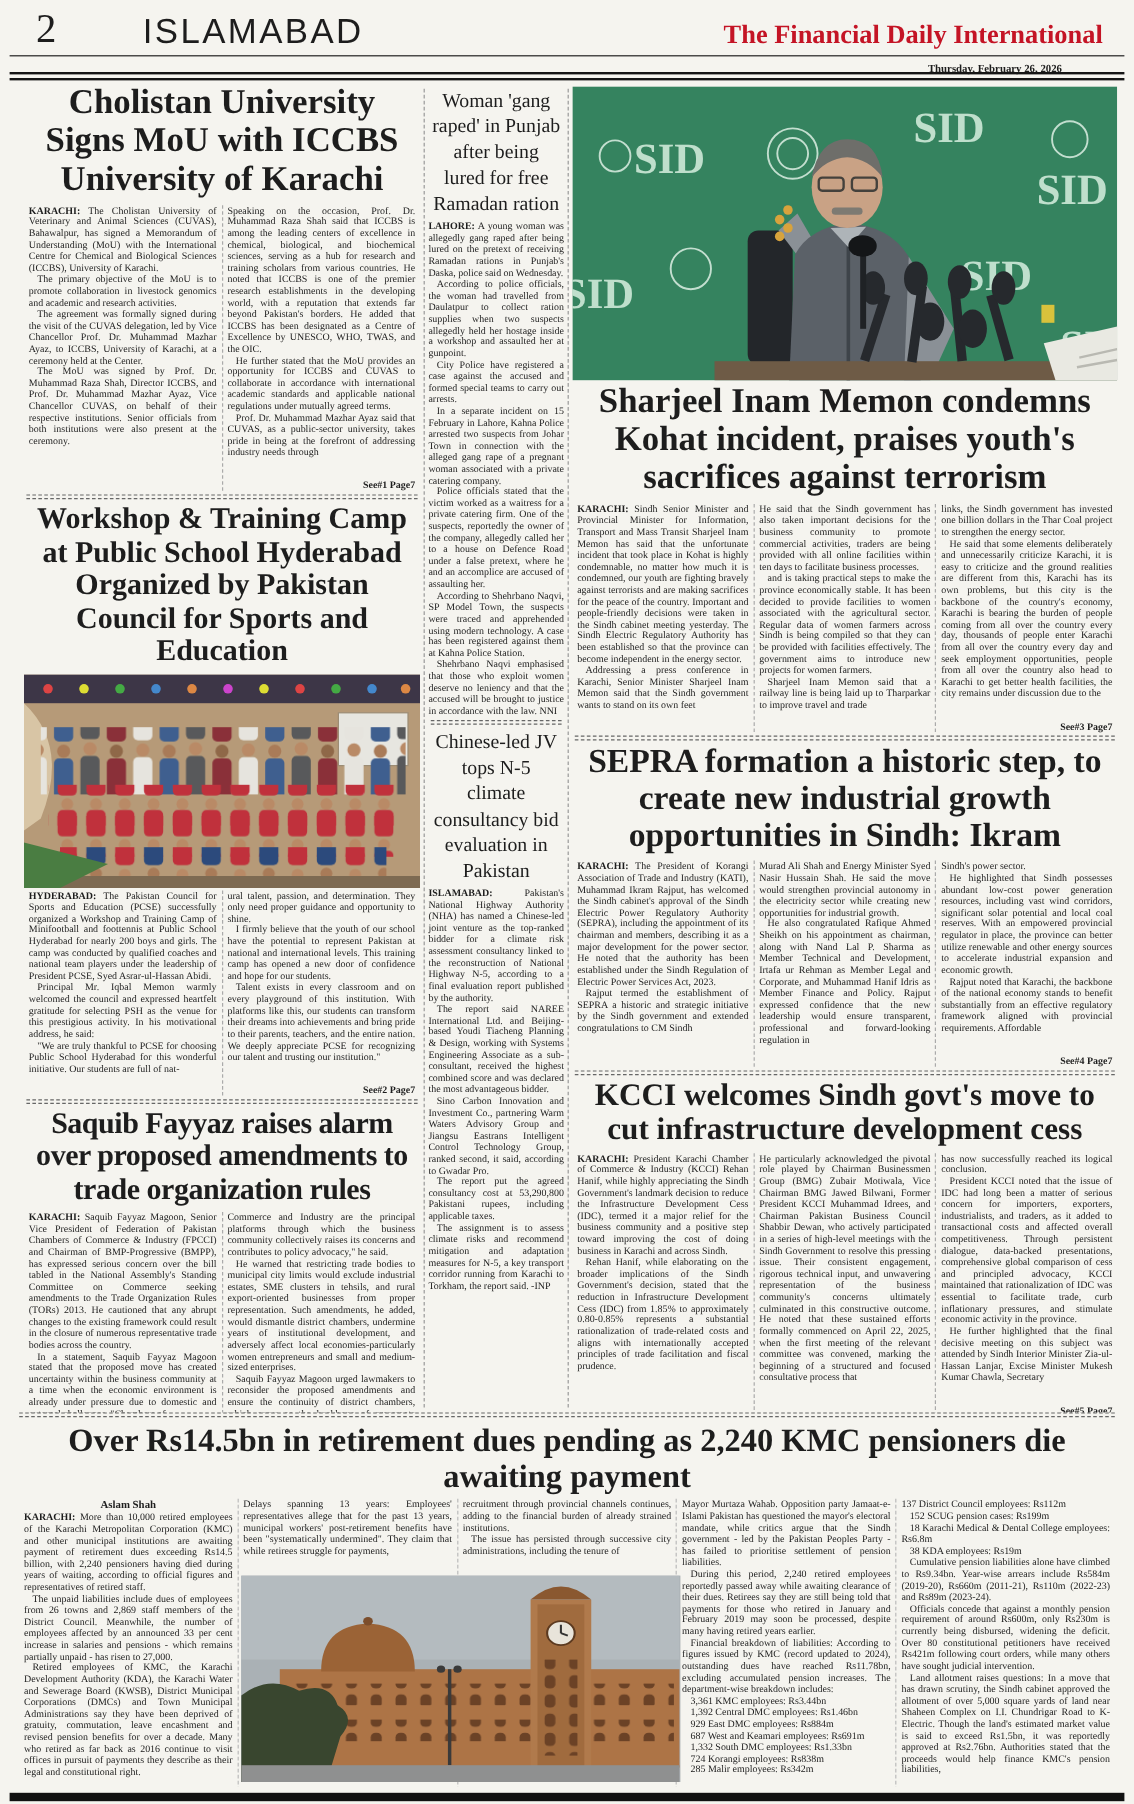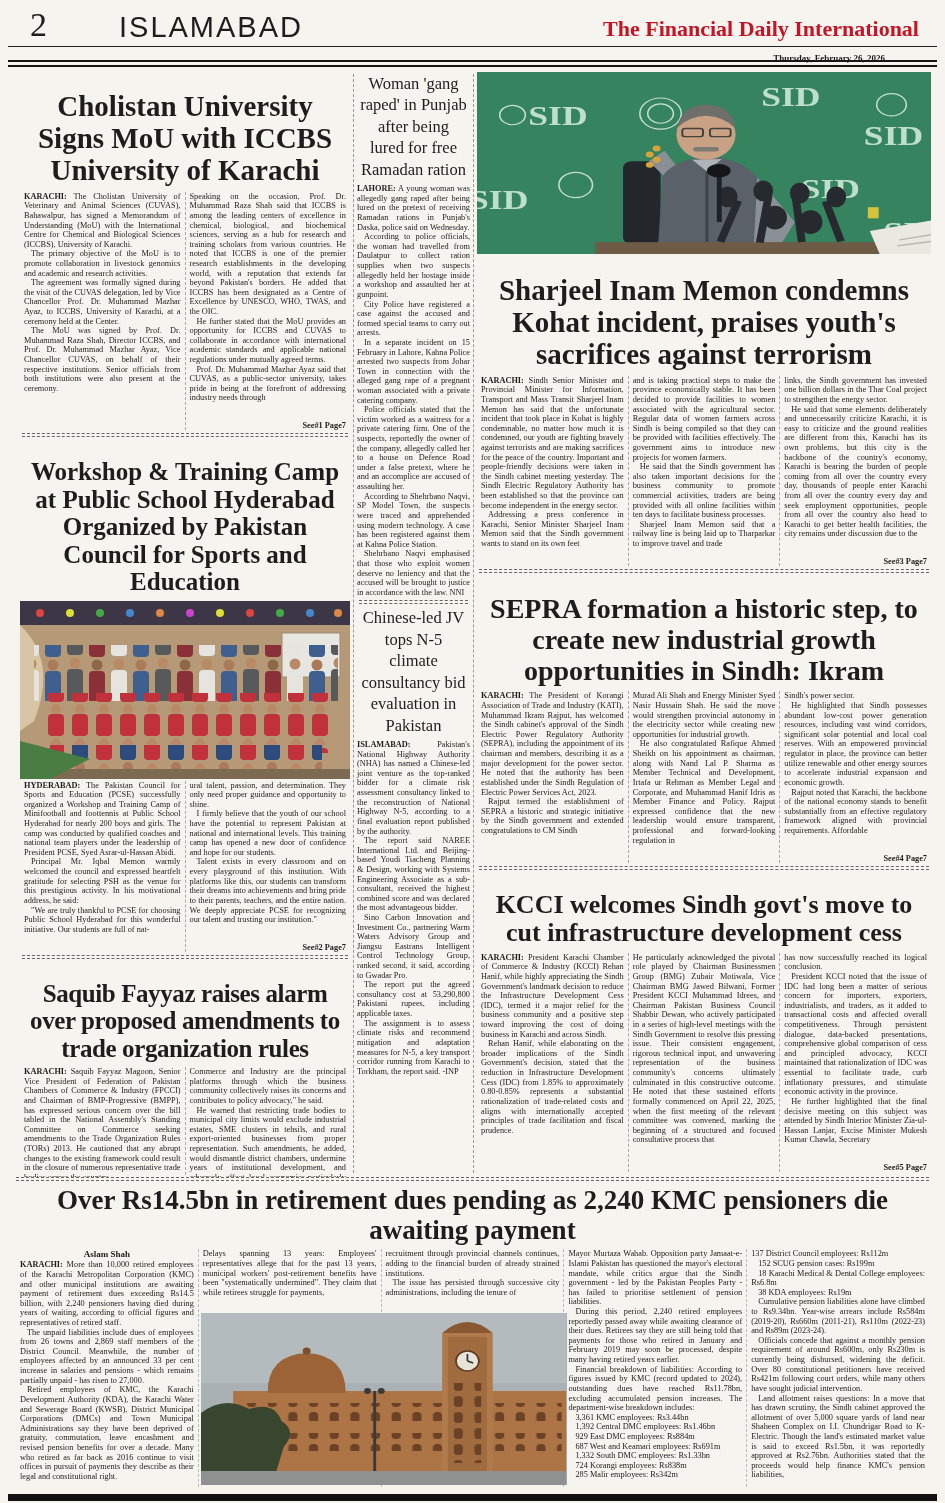--- a/index.html
+++ b/index.html
@@ -17,42 +17,42 @@
   .date-row{text-align:right;padding:0 60px 1px 0;height:13px;}
   .date-row span{font-size:9px;font-weight:bold;}
   .double-rule{height:7px;border-top:2.5px solid #151515;border-bottom:2.5px solid #151515;margin:0 8px;}
   
   .main{display:flex;padding:3px 14px 0 20px;height:1110px;overflow:hidden;}
   .col-left{width:330px;flex:none;}
   .col-mid{width:113px;flex:none;}
   .col-right{flex:1;min-width:0;}
   .vsep{width:1px;border-left:1px dashed #999;margin:4px 3px;}
   
-  .hl{font-weight:bold;text-align:center;line-height:1.1;margin:21px 2px 5px;}
+  .hl{font-weight:bold;text-align:center;line-height:1.1;margin:0 2px 5px;}
   .hl-chol{font-size:29px;}
   .hl-work{font-size:25px;}
   .hl-saq{font-size:25px;letter-spacing:-0.4px;}
   .hl-small{font-size:16.5px;font-weight:normal;line-height:1.3;margin:3px 2px 4px;}
   .hl-shar{font-size:29px;}
   .hl-sep{font-size:28px;}
   .hl-kcci{font-size:26px;}
   .hl-kmc{font-size:27px;margin:5px 10px 4px;}
   .para{font-size:8.3px;line-height:1.16;text-align:justify;text-indent:7px;}
   .para:first-child{text-indent:0;}
   .para b{font-weight:bold;}
   .see{font-size:8.3px;font-weight:bold;text-align:right;margin-top:18px;}
   .byline{font-size:9px;font-weight:bold;text-align:center;margin-bottom:1px;}
   .cols2,.cols3{display:flex;}
   .cols2>.tcol,.cols3>.tcol{flex:1;min-width:0;padding:0 4px;}
   .cols2>.tcol+.tcol,.cols3>.tcol+.tcol{border-left:1px dashed #aaa;}
   .hr-dash{height:4px;border-top:1px dashed #666;border-bottom:1px dashed #666;margin:3px 2px;}
   .hr-dash.full{margin:0 16px;}
   figure{display:block;line-height:0;margin:2px 0;}
   figure svg{width:100%;height:100%;}
-  .photo-press{height:182px;}
+  .photo-press{height:245px;}
   .photo-group{height:178px;}
   
   .bottom{height:308px;overflow:hidden;padding:0 16px;}
   .bottom-cols{display:flex;position:relative;}
   .bcol{flex:1;min-width:0;padding:0 4px;}
   .bcol+.bcol{border-left:1px dashed #bbb;}
   .kmc-photo{position:absolute;left:20.3%;top:62px;width:40%;height:172px;background:#aab1b5;}
   .bottom-bar{position:absolute;left:8px;right:8px;bottom:2px;height:7px;background:#111;}
 </style>
 </head>
@@ -274,22 +274,22 @@
       </figure>
 
       <article>
         <h1 class="hl hl-shar">Sharjeel Inam Memon condemns Kohat incident, praises youth's sacrifices against terrorism</h1>
         <div class="cols3">
           <div class="tcol">
               <p class="para"><b>KARACHI:</b> Sindh Senior Minister and Provincial Minister for Information, Transport and Mass Transit Sharjeel Inam Memon has said that the unfortunate incident that took place in Kohat is highly condemnable, no matter how much it is condemned, our youth are fighting bravely against terrorists and are making sacrifices for the peace of the country. Important and people-friendly decisions were taken in the Sindh cabinet meeting yesterday. The Sindh Electric Regulatory Authority has been established so that the province can become independent in the energy sector.</p>
               <p class="para">Addressing a press conference in Karachi, Senior Minister Sharjeel Inam Memon said that the Sindh government wants to stand on its own feet</p>
             </div>
           <div class="tcol">
+              <p class="para">He said that the Sindh government has also taken important decisions for the business community to promote commercial activities, traders are being provided with all online facilities within ten days to facilitate business processes.</p>
               <p class="para">and is taking practical steps to make the province economically stable. It has been decided to provide facilities to women associated with the agricultural sector. Regular data of women farmers across Sindh is being compiled so that they can be provided with facilities effectively. The government aims to introduce new projects for women farmers.</p>
-              <p class="para">He said that the Sindh government has also taken important decisions for the business community to promote commercial activities, traders are being provided with all online facilities within ten days to facilitate business processes.</p>
               <p class="para">Sharjeel Inam Memon said that a railway line is being laid up to Tharparkar to improve travel and trade</p>
             </div>
           <div class="tcol">
             <div>
                 <p class="para">links, the Sindh government has invested one billion dollars in the Thar Coal project to strengthen the energy sector.</p>
                 <p class="para">He said that some elements deliberately and unnecessarily criticize Karachi, it is easy to criticize and the ground realities are different from this, Karachi has its own problems, but this city is the backbone of the country's economy, Karachi is bearing the burden of people coming from all over the country every day, thousands of people enter Karachi from all over the country every day and seek employment opportunities, people from all over the country also head to Karachi to get better health facilities, the city remains under discussion due to the</p>
               </div>
             <div class="see">See#3 Page7</div>
           </div>
         </div>

